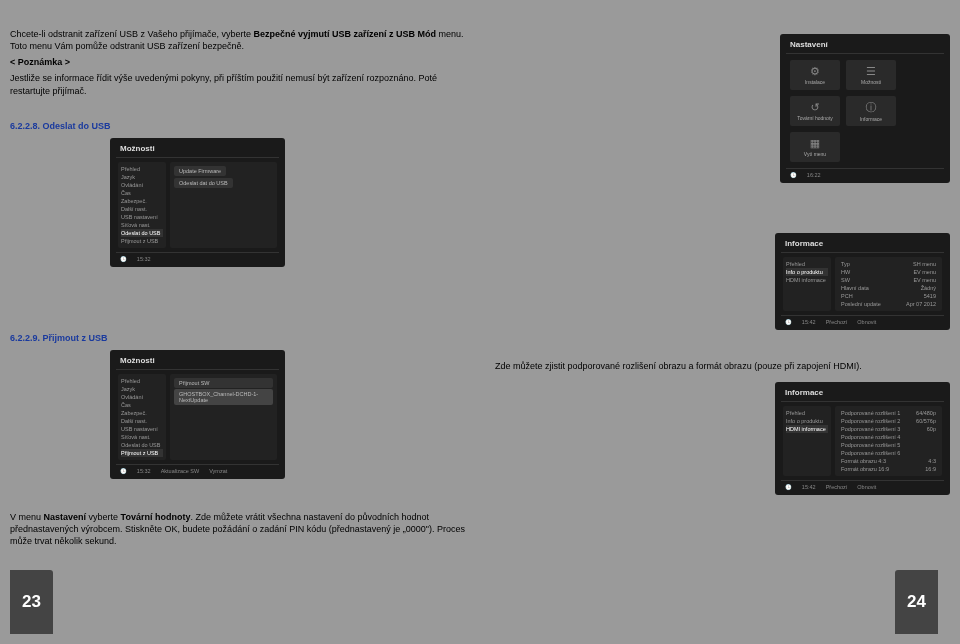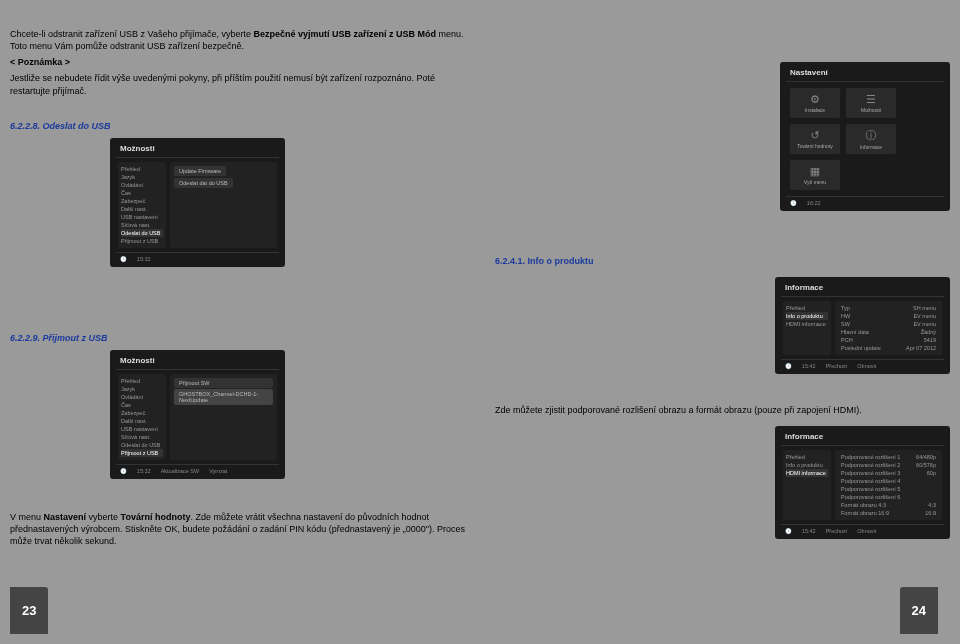--- a/index.html
+++ b/index.html
@@ -6,25 +6,25 @@
 body {
   background: #9a9a9a;
   font-family: Arial, sans-serif;
   width: 960px;
   height: 644px;
   padding: 28px 10px 0 10px;
   position: relative;
   font-size: 9px;
   color: #000;
 }
-.page-wrap { display: flex; gap: 30px; align-items: flex-end; }
+.page-wrap { display: flex; gap: 30px; }
 .left-page, .right-page { flex: 1; }
 p { line-height: 1.35; margin-bottom: 4px; }
 .bold { font-weight: bold; }
-.heading { color: #1a3a9e; font-weight: bold; margin-top: 23px; font-style: italic; }
+.heading { color: #1a3a9e; font-weight: bold; margin-top: 23px; }
 .subheading { color: #1a3a9e; font-weight: bold; }
 
 .fig {
   width: 175px;
   background: #1a1a1a;
   border-radius: 3px;
   margin: 6px 0 12px 0;
   padding: 4px 6px;
   color: #ccc;
   font-size: 6px;
@@ -101,41 +101,41 @@
   color: #888;
   display: flex;
   gap: 10px;
 }
 
 .page-num {
   position: absolute;
   bottom: 10px;
   background: #444;
   color: #fff;
-  font-size: 13px;
+  font-size: 17px;
   font-weight: bold;
-  padding: 16px 12px;
+  padding: 22px 12px;
   text-align: center;
 }
 .pn-left { left: 10px; border-radius: 0 3px 0 0; }
 .pn-right { right: 22px; border-radius: 3px 0 0 0; }
 .fig-center { margin-left: 100px; }
 .fig-right { float: right; }
 </style>
 </head>
 <body>
 
 <div class="page-wrap">
 
   <div class="left-page">
     <p>
       <span>Chcete-li odstranit zařízení USB z Vašeho přijímače, vyberte </span><span class="bold">Bezpečné vyjmutí USB zařízení z USB Mód</span><span> menu. Toto menu Vám pomůže odstranit USB zařízení bezpečně.</span>
     </p>
     <p class="bold">&lt; Poznámka &gt;</p>
-    <p>Jestliže se nebudete řídit výše uvedenými pokyny, při příštím použití nemusí být zařízení rozpoznáno. Poté restartujte přijímač.</p>
+    <p>Jestliže se informace řídit výše uvedenými pokyny, při příštím použití nemusí být zařízení rozpoznáno. Poté restartujte přijímač.</p>
 
     <p class="heading">6.2.2.8. Odeslat do USB</p>
 
     <div class="fig fig-center">
       <div class="fig-title">Možnosti</div>
       <div class="fig-body">
         <div class="fig-side">
           <div class="fig-side-item">Přehled</div>
           <div class="fig-side-item">Jazyk</div>
           <div class="fig-side-item">Ovládání</div>
@@ -223,21 +223,20 @@
           </div>
       </div>
       <div class="fig-foot">
         <span>🕒</span>
         <span>16:22</span>
       </div>
     </div>
 
     <div style="clear:both; height:28px"></div>
     <div style="height:4px"></div>
-    <p class="subheading">6.2.4.1. Info o produktu</p>
 
     <div class="fig fig-right" style="width:175px">
       <div class="fig-title">Informace</div>
       <div class="fig-body">
         <div class="fig-side">
           <div class="fig-side-item">Přehled</div>
           <div class="fig-side-item active">Info o produktu</div>
           <div class="fig-side-item">HDMI informace</div>
         </div>
         <div class="fig-main">

